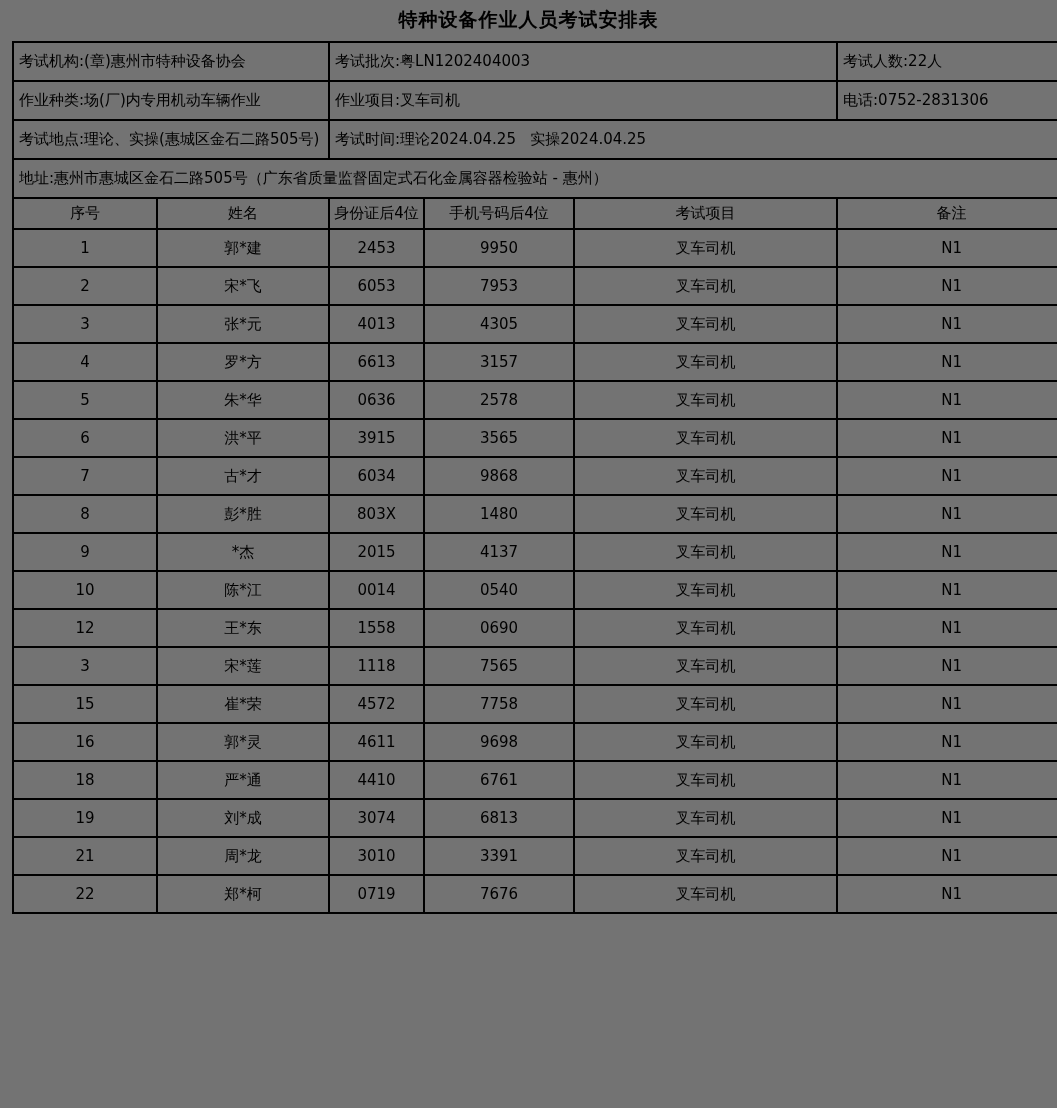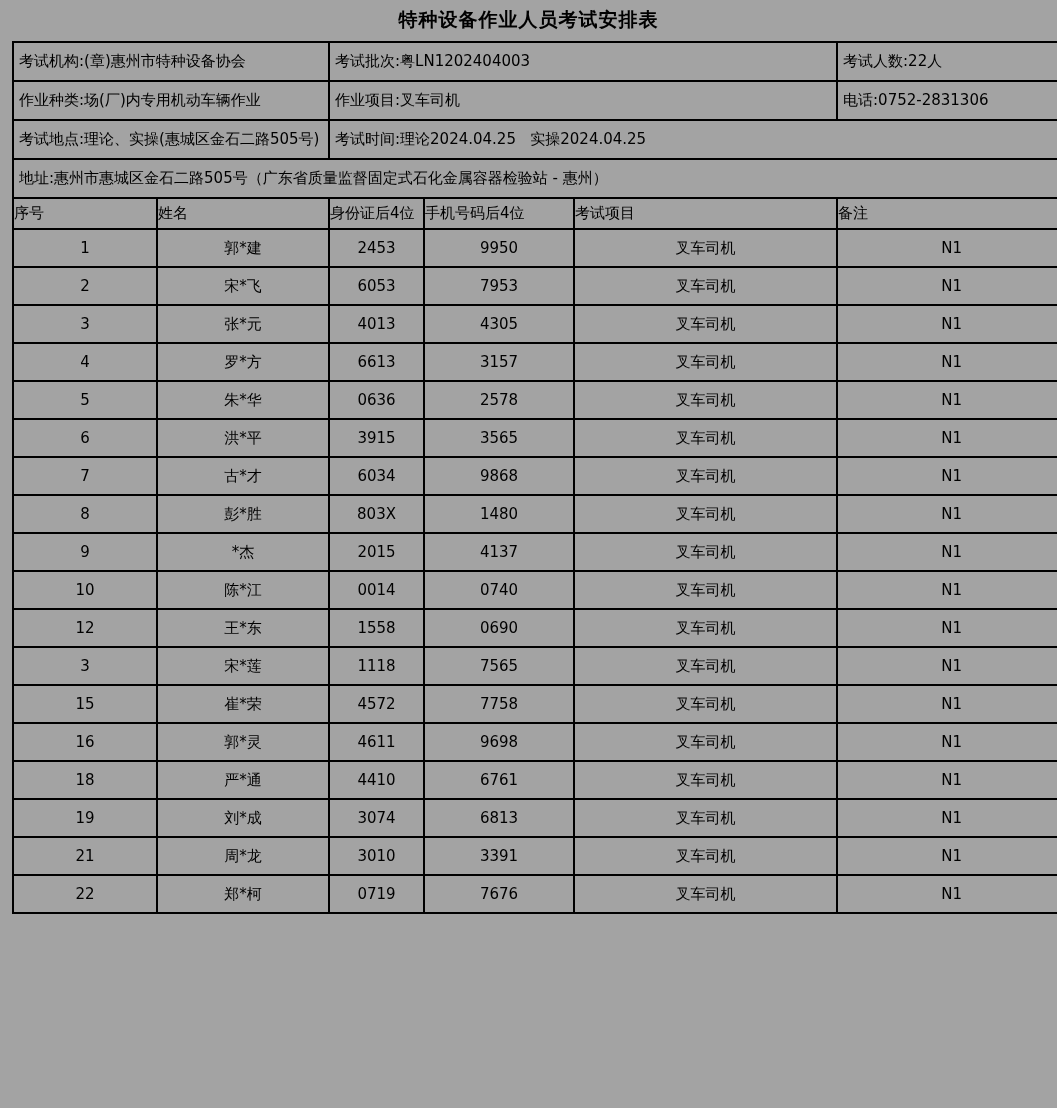--- a/index.html
+++ b/index.html
@@ -5,21 +5,21 @@
   html, body {
     margin: 0;
     padding: 0;
     background: #ffffff;
     color: #000000;
     font-family: "DejaVu Sans", "Liberation Sans", sans-serif;
   }
   .page {
     width: 1057px;
     height: 1108px;
-    background: #a3a3a3;
+    background: #737373;
     box-sizing: border-box;
     overflow: hidden;
   }
   .title {
     text-align: center;
     font-weight: bold;
     font-size: 19px;
     line-height: 22px;
     padding-top: 8px;
     padding-bottom: 11px;
@@ -40,21 +40,21 @@
   }
   td.info {
     text-align: left;
     vertical-align: middle;
     padding: 2px 5px;
     height: 33px;
     white-space: pre-wrap;
   }
   th.hdr {
     font-weight: normal;
-    text-align: left;
+    text-align: center;
     vertical-align: middle;
     height: 29px;
     padding: 0;
   }
   td.data {
     text-align: center;
     vertical-align: middle;
     height: 36px;
     padding: 0;
   }
@@ -172,21 +172,21 @@
           <td class="data">*杰</td>
           <td class="data">2015</td>
           <td class="data">4137</td>
           <td class="data">叉车司机</td>
           <td class="data">N1</td>
         </tr>
         <tr>
           <td class="data">10</td>
           <td class="data">陈*江</td>
           <td class="data">0014</td>
-          <td class="data">0740</td>
+          <td class="data">0540</td>
           <td class="data">叉车司机</td>
           <td class="data">N1</td>
         </tr>
         <tr>
           <td class="data">12</td>
           <td class="data">王*东</td>
           <td class="data">1558</td>
           <td class="data">0690</td>
           <td class="data">叉车司机</td>
           <td class="data">N1</td>

